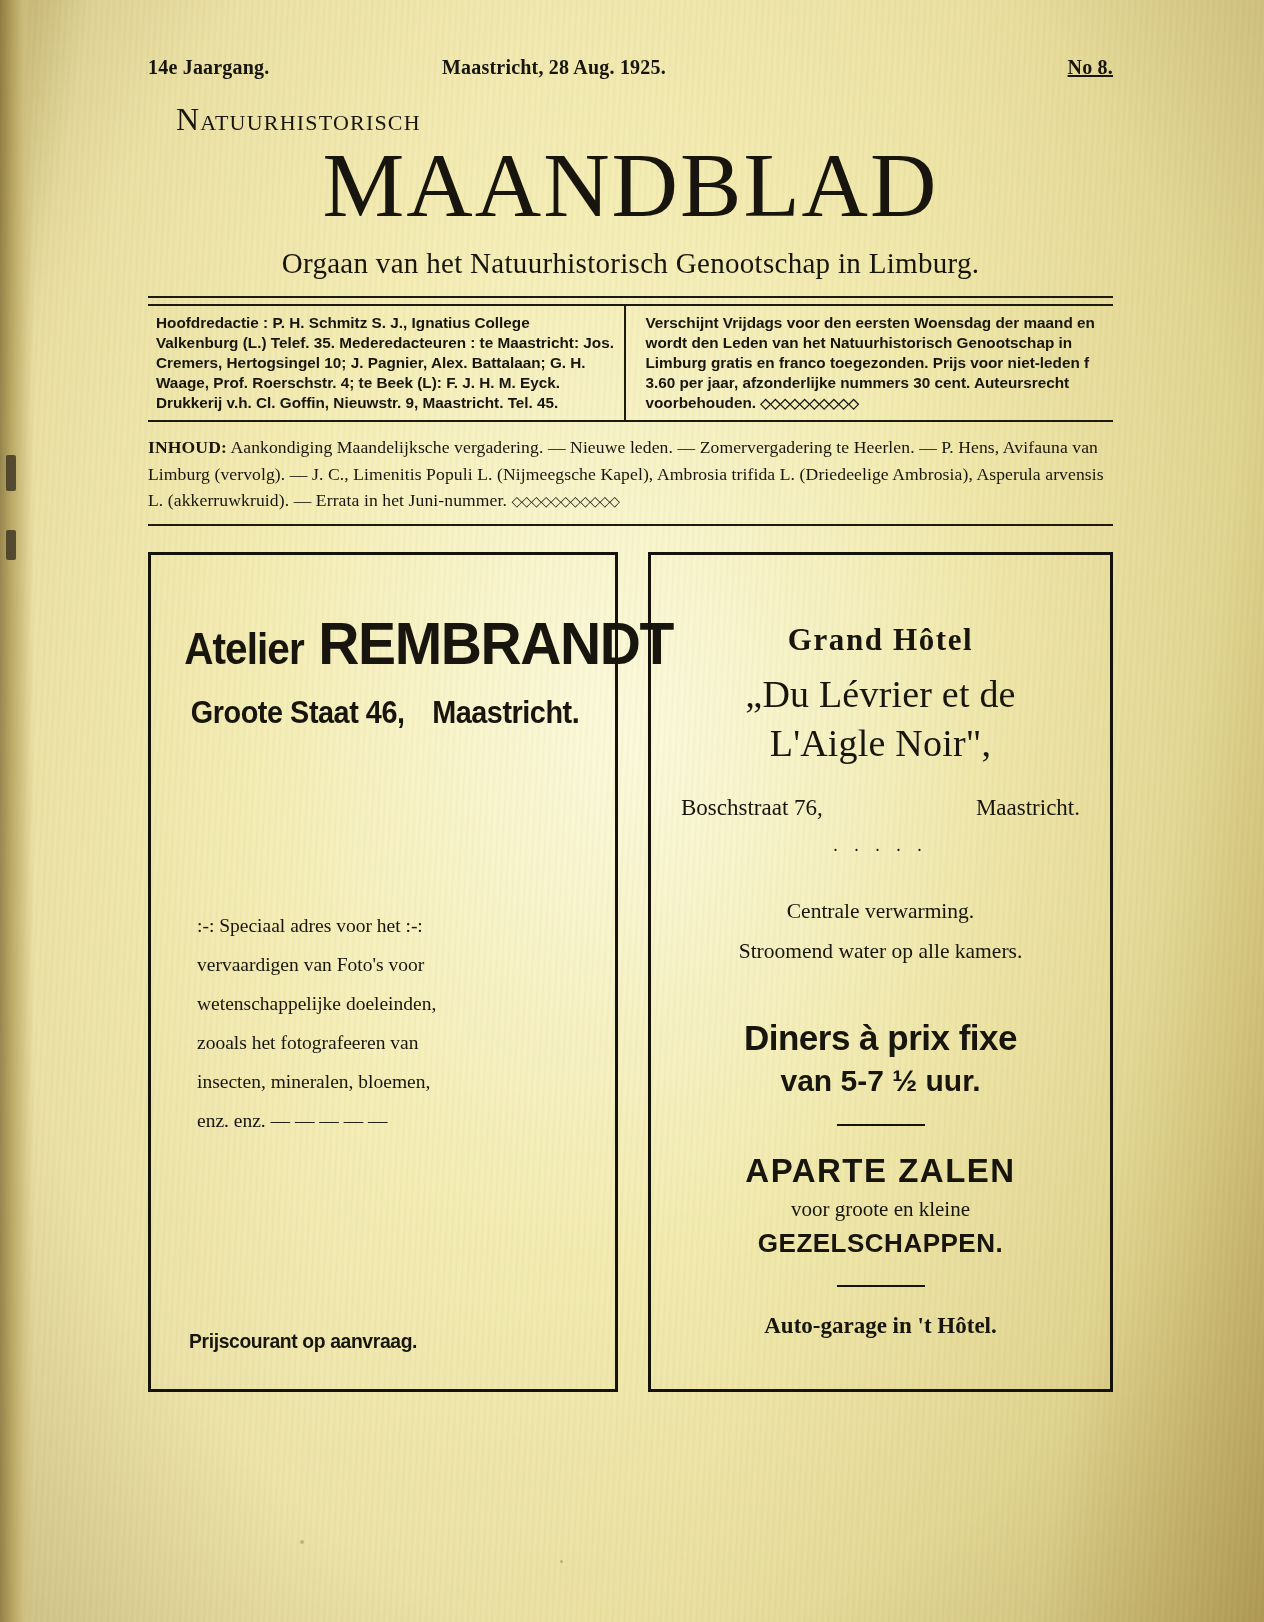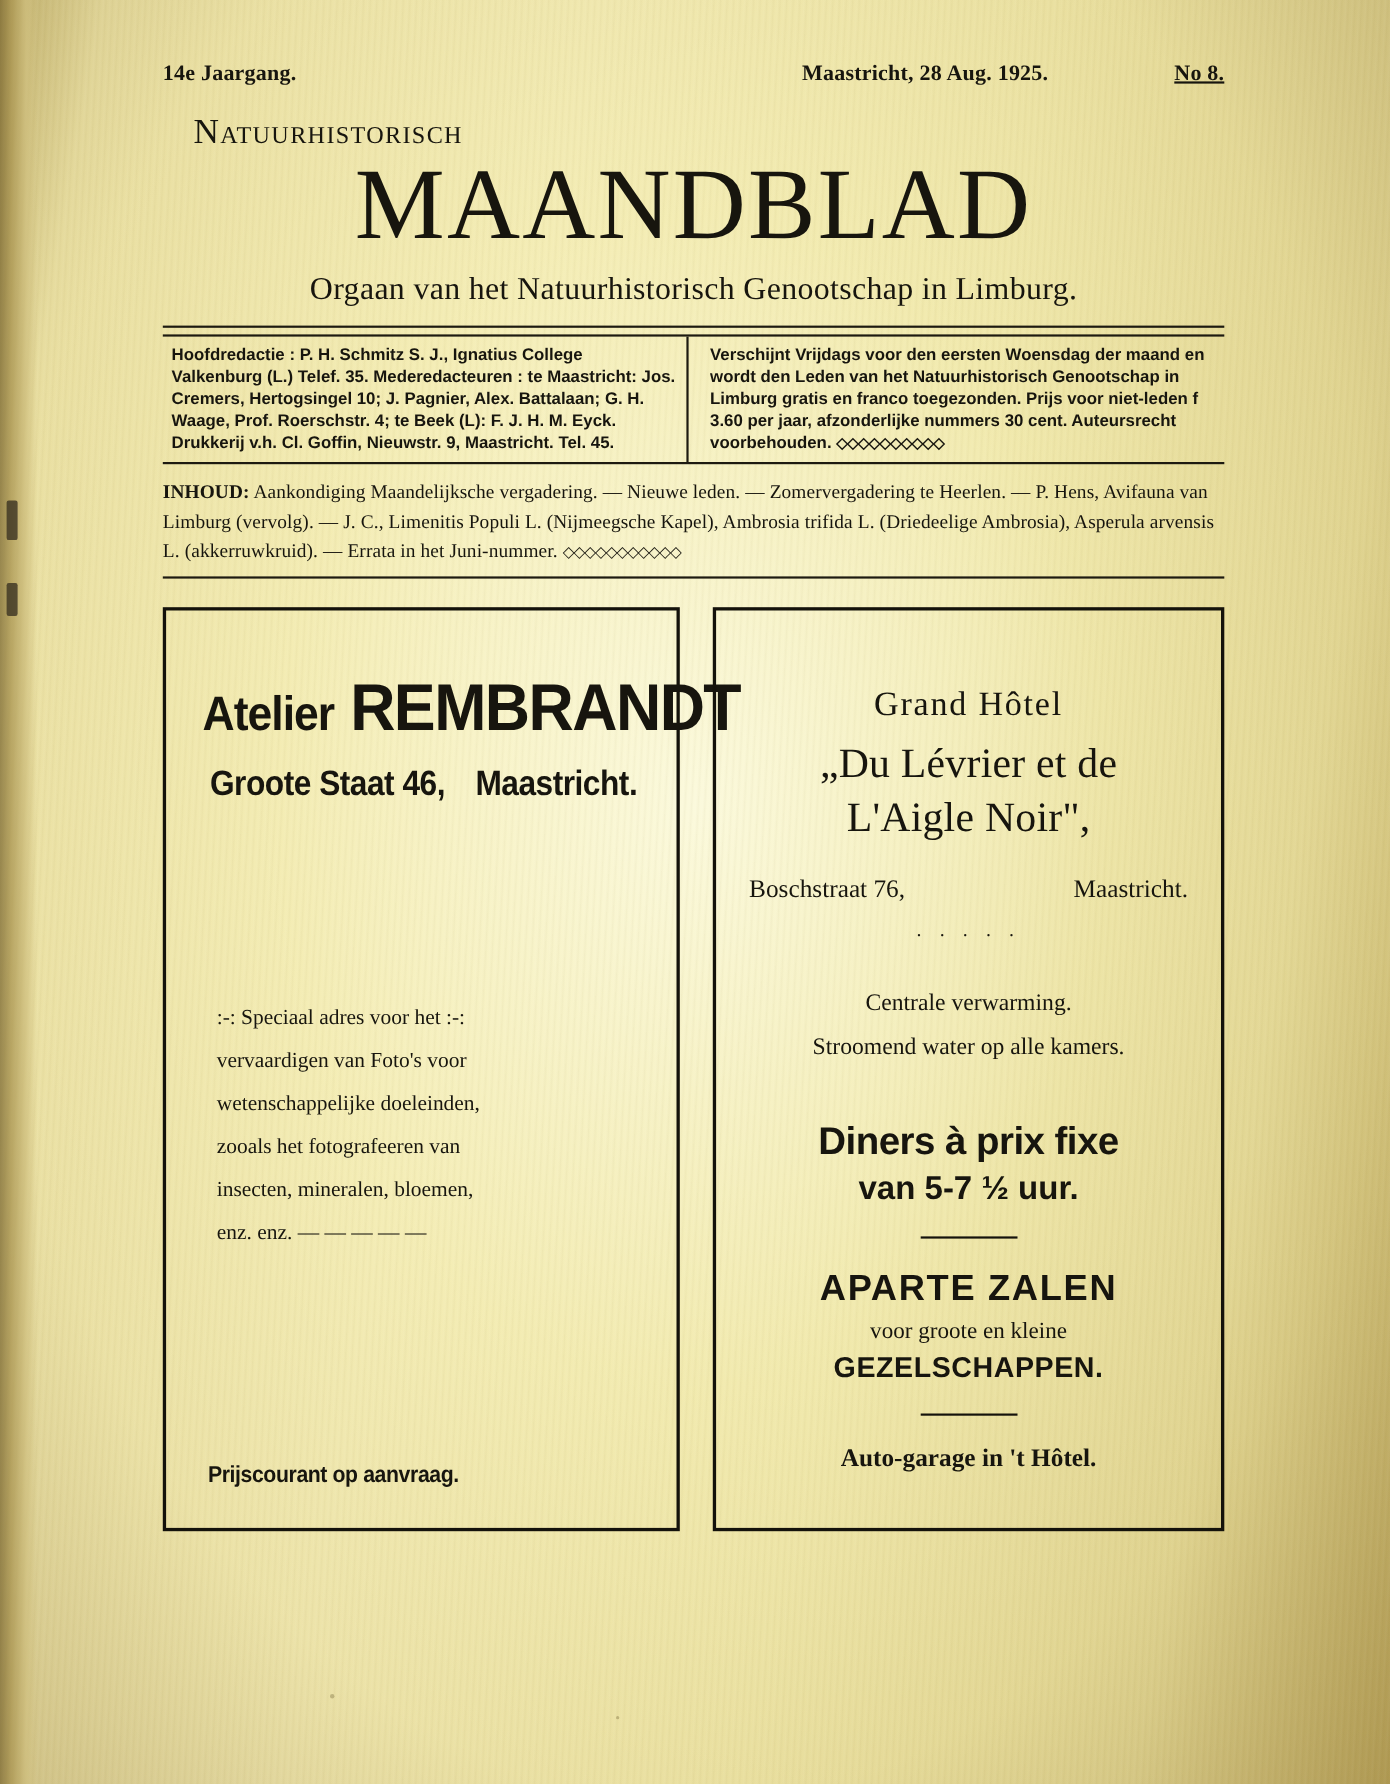--- a/index.html
+++ b/index.html
@@ -59,23 +59,24 @@
   }
 
   
   .topline {
     display: flex;
     align-items: baseline;
     justify-content: space-between;
     font-size: 20px;
     font-weight: bold;
     letter-spacing: .2px;
+    gap: 44px;
   }
   .topline .vol { width: 250px; }
-  .topline .date { flex: 1; text-align: right; }
+  .topline .date { flex: 1; text-align: left; }
   .topline .no { width: 160px; text-align: right; }
   .underline-no { text-decoration: underline; }
 
   .title-small {
     margin-top: 22px;
     margin-left: 28px;
     font-size: 32px;
     letter-spacing: 1.2px;
     font-variant: small-caps;
     font-weight: 400;
@@ -199,20 +200,21 @@
     font-size: 21px;
     letter-spacing: -.4px;
     transform: scaleX(.92);
     transform-origin: left;
   }
 
   .gh-title {
     font-size: 31px;
     letter-spacing: 1.6px;
     margin-top: 45px;
+    font-weight: bold;
   }
   .gh-name {
     font-size: 38px;
     line-height: 1.28;
     margin-top: 12px;
     letter-spacing: .2px;
   }
   .gh-addr {
     display: flex;
     justify-content: space-between;

